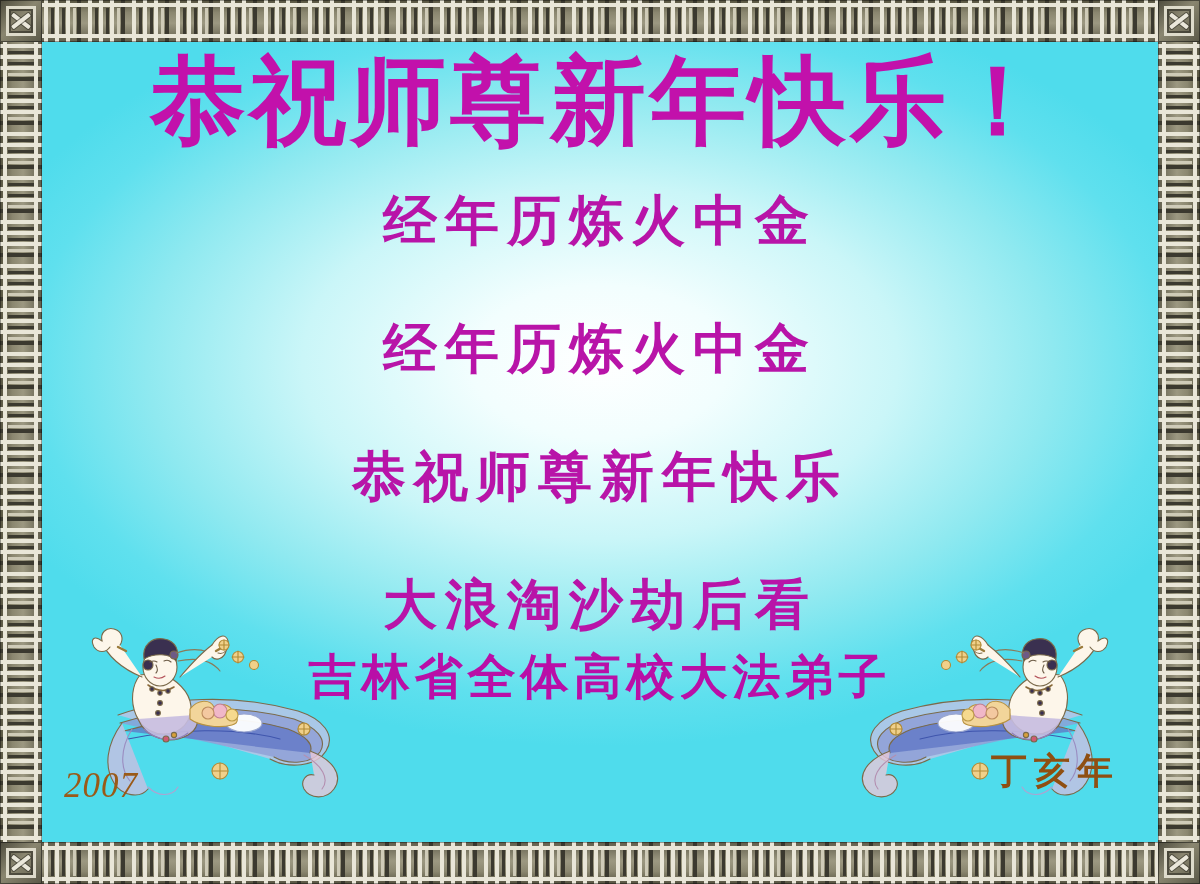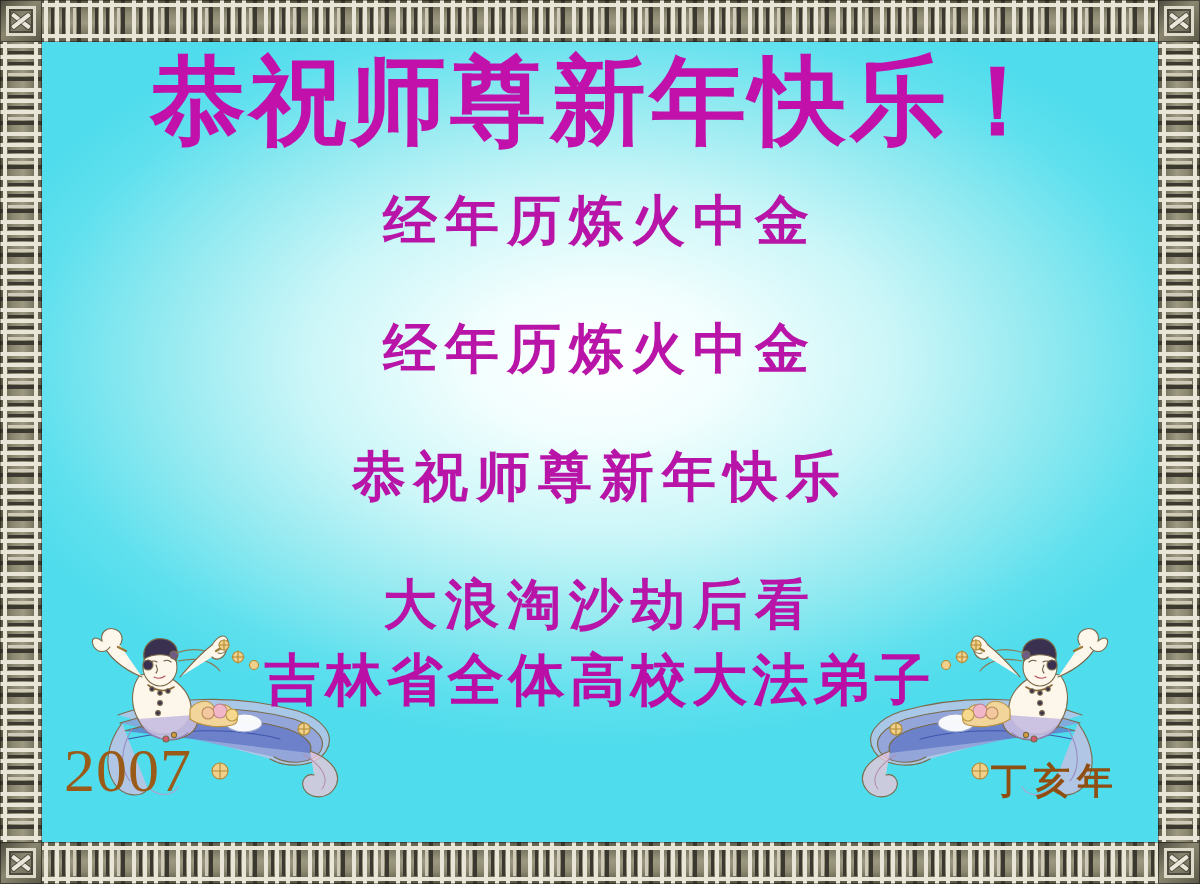--- a/index.html
+++ b/index.html
@@ -146,38 +146,39 @@
     margin-bottom:74px;
     white-space:nowrap;
   }
   .poem-line:last-child{margin-bottom:0;}
 
   .signature{
     position:absolute;left:0;right:0;top:610px;
     text-align:center;
     font-family:"DejaVu Sans","Liberation Sans",sans-serif;
     font-weight:bold;
-    font-size:56px;
+    font-size:48px;
     line-height:1;
     color:#b90fa7;
     letter-spacing:5px;
     white-space:nowrap;
     z-index:4;
   }
 
   .year-western{
     position:absolute;left:22px;bottom:36px;
     font-family:"Liberation Serif","DejaVu Serif",serif;
-    font-size:62px;
+    font-style:italic;
+    font-size:35px;
     color:#9a5a18;
     letter-spacing:1px;
     z-index:4;
   }
   .year-lunar{
-    position:absolute;right:38px;bottom:36px;
+    position:absolute;right:38px;bottom:46px;
     font-family:"DejaVu Sans","Liberation Sans",sans-serif;
     font-weight:bold;
     font-size:36px;
     color:#8f4f12;
     letter-spacing:7px;
     z-index:4;
   }
 
   
   .apsara{position:absolute;bottom:34px;z-index:2;}

